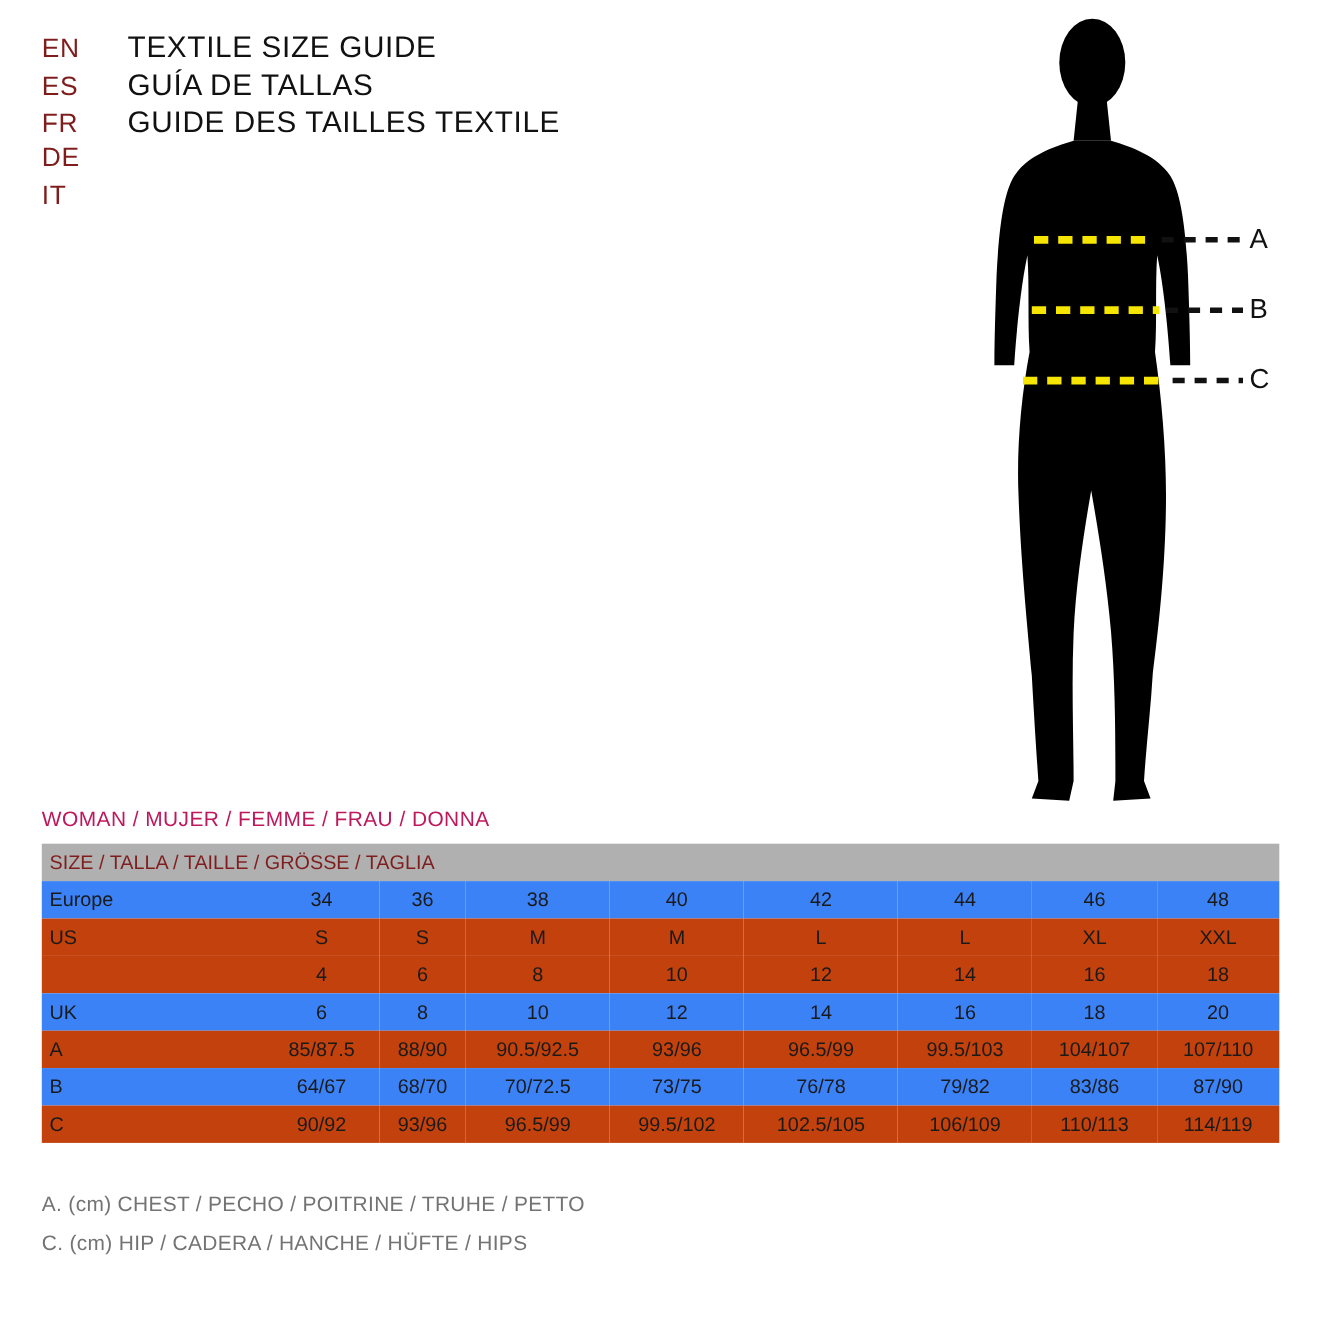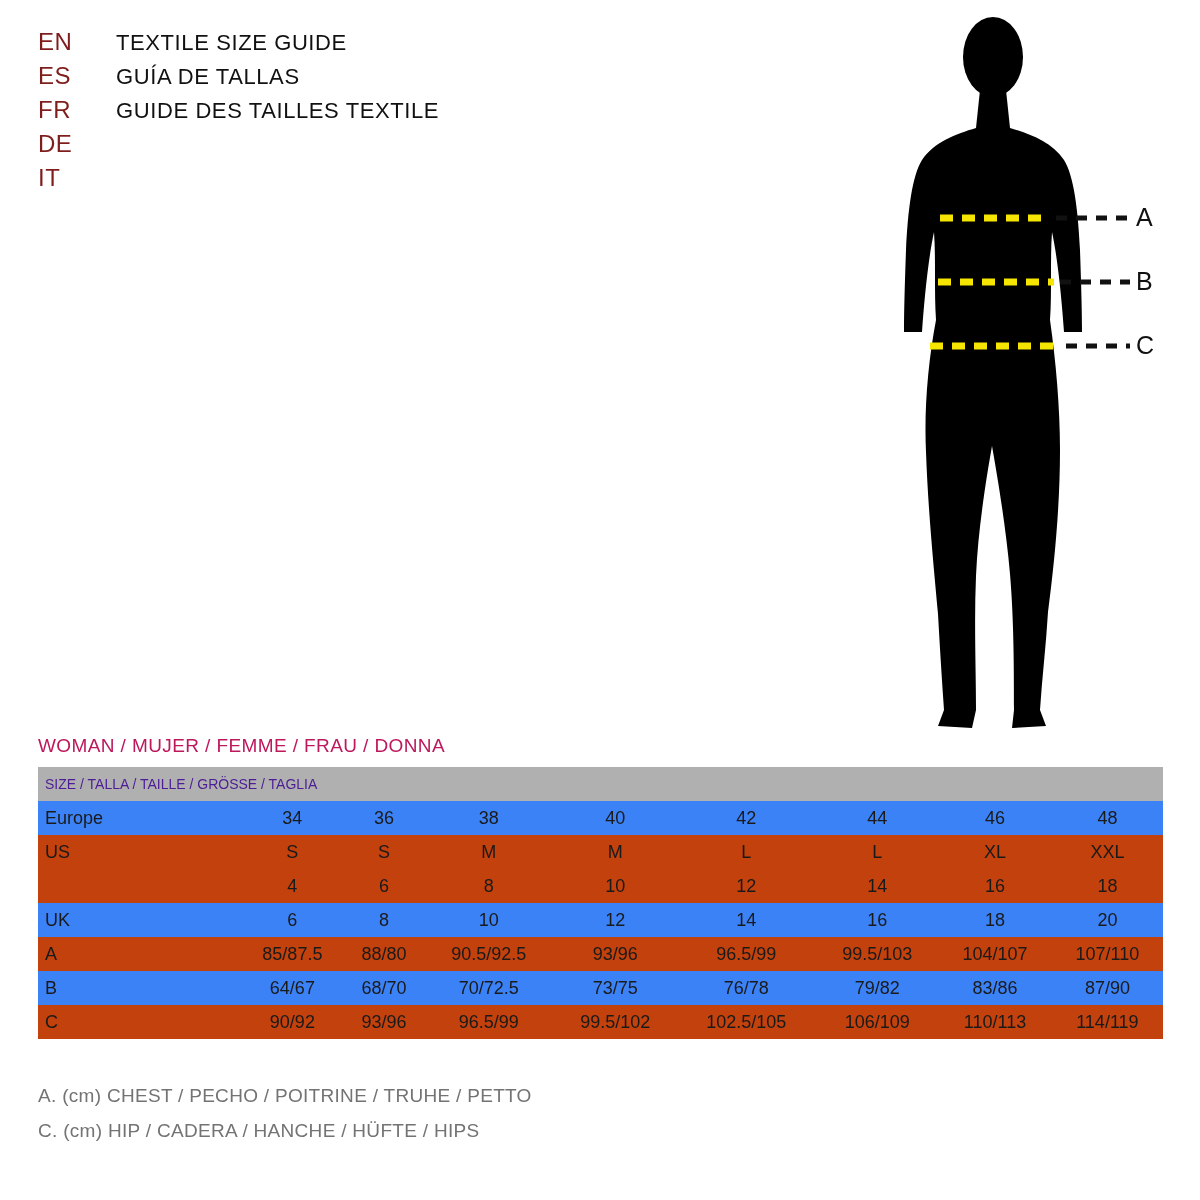--- a/index.html
+++ b/index.html
@@ -28,21 +28,21 @@
     align-items: baseline;
     height: 34px;
   }
   .title-lang {
     width: 78px;
     font-size: 24px;
     letter-spacing: 0.5px;
     color: #7f1d1d;
   }
   .title-text {
-    font-size: 22px;
+    font-size: 27px;
     letter-spacing: 0.6px;
     color: #111;
     white-space: nowrap;
   }
 
   
   .figure-area {
     position: absolute;
     left: 860px;
     top: 10px;
@@ -90,22 +90,22 @@
   table.size-table th.row-head,
   table.size-table td.row-head {
     text-align: left;
     padding-left: 7px;
     width: 195px;
   }
   tr.head-row {
     background: #b0b0b0;
   }
   tr.head-row th {
-    font-size: 14px;
-    color: #4c1d95;
+    font-size: 18px;
+    color: #7f1d1d;
     margin-top: 29px;
   }
   tr.shade {
     background: #c2410c;
   }
   tr.plain {
     background: #3b82f6;
   }
 
   
@@ -240,21 +240,21 @@
       <td>10</td>
       <td>12</td>
       <td>14</td>
       <td>16</td>
       <td>18</td>
       <td>20</td>
     </tr>
     <tr class="shade">
       <td class="row-head">A</td>
       <td>85/87.5</td>
-      <td>88/80</td>
+      <td>88/90</td>
       <td>90.5/92.5</td>
       <td>93/96</td>
       <td>96.5/99</td>
       <td>99.5/103</td>
       <td>104/107</td>
       <td>107/110</td>
     </tr>
     <tr class="plain">
       <td class="row-head">B</td>
       <td>64/67</td>

